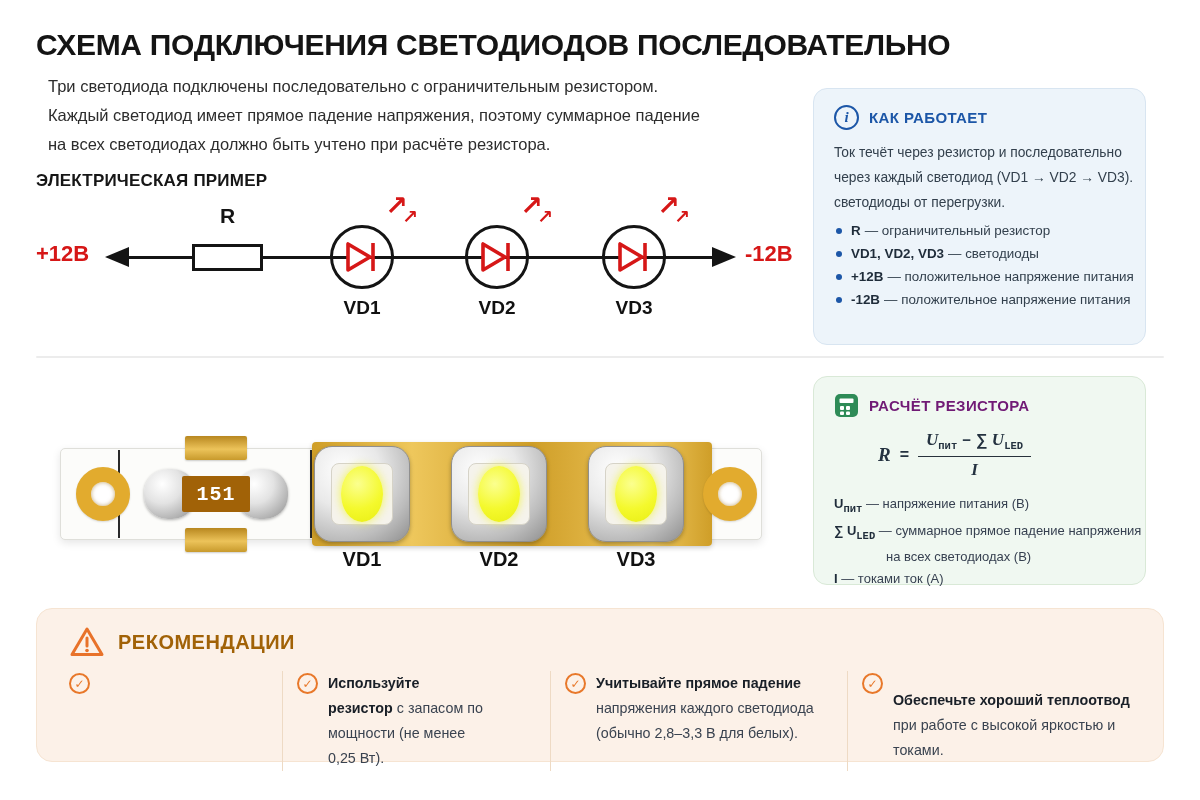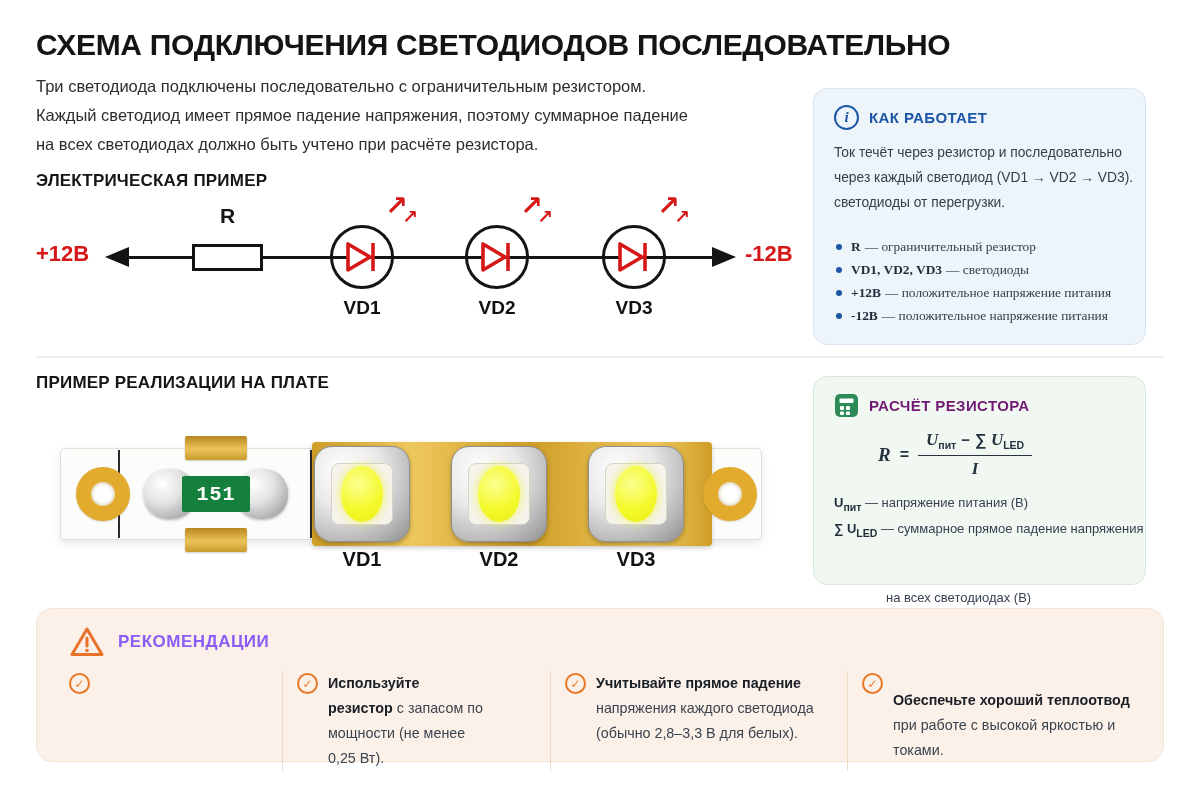--- a/index.html
+++ b/index.html
@@ -6,21 +6,21 @@
   html,body { background:#fff; }
   #app {
     position:relative; width:1200px; height:800px; background:#ffffff;
     font-family:"Liberation Sans", sans-serif; color:#2d2d2d; overflow:hidden;
   }
   .abs { position:absolute; }
   .nw { white-space:nowrap; }
 
   
   .page-title { left:36px; top:28px; font-size:30px; font-weight:800; color:#141414; letter-spacing:-0.3px; }
-  .intro { left:36px; top:72px; font-size:16.5px; line-height:29px; color:#2d2d2d; }
+  .intro { left:48px; top:72px; font-size:16.5px; line-height:29px; color:#2d2d2d; }
 
   .section-heading { font-size:17px; font-weight:800; color:#161616; letter-spacing:0.2px; }
   .heading-schematic { left:36px; top:171px; }
   .heading-board { left:36px; top:373px; }
 
   .separator { left:36px; top:356px; width:1128px; height:2px; background:#ececec; border-radius:1px; }
 
   
   .panel { border-radius:14px; padding:16px 20px; }
   .panel-blue  { left:813px; top:88px;  width:333px; height:257px; background:#edf4fa; border:1px solid #d8e5f1; }
@@ -29,40 +29,40 @@
   .panel-title { font-size:15px; font-weight:800; letter-spacing:0.4px; }
   .t-blue { color:#1c56a7; } .t-green { color:#701a75; }
 
   .info-icon {
     width:25px; height:25px; border:2.5px solid #1c56a7; border-radius:50%;
     display:flex; align-items:center; justify-content:center; flex:0 0 auto;
     color:#1c56a7; font-family:"Liberation Serif", serif; font-style:italic;
     font-weight:700; font-size:15px; line-height:1;
   }
   .blue-body { margin-top:10px; font-size:13.8px; line-height:25px; color:#33404d; }
-  .bullets { margin-top:20px;font-family:Liberation Serif, serif; }
+  .bullets { margin-top:4px; }
   .bullet { display:flex; align-items:flex-start; font-size:13.4px; line-height:23px; color:#33404d; }
   .bullet .dot { width:6px; height:6px; border-radius:50%; background:#1c56a7; margin:9px 9px 0 2px; flex:0 0 auto; }
   .bullet b { color:#1f2c3a; font-weight:700; margin-right:4px; }
 
   
   .formula { display:flex; align-items:center; gap:9px; margin:12px 0 0 44px; color:#243240; }
   .f-var { font-family:"Liberation Serif", serif; font-style:italic; font-weight:600; font-size:19px; }
   .f-eq { font-size:16px; font-weight:600; }
   .frac { display:inline-flex; flex-direction:column; align-items:center; }
   .frac .num { display:flex; align-items:baseline; gap:4px; padding:0 8px 4px; border-bottom:1.6px solid #28323c; }
   .frac .den { padding-top:3px; }
   .num .f-u { font-family:"Liberation Serif", serif; font-style:italic; font-weight:600; font-size:17px; }
-  .num sub, .defs sub { font-size:10.5px; font-style:normal; font-family:Liberation Sans, sans-serif; font-weight:700;text-align:center; }
+  .num sub, .defs sub { font-size:10.5px; font-style:normal; font-family:Liberation Mono, monospace; font-weight:700;text-align:center; }
   .num .op { font-size:15px; font-weight:600; padding:0 1px; }
   .num .sigma { font-size:16px; font-weight:600; }
   .den .f-u { font-family:"Liberation Serif", serif; font-style:italic; font-weight:600; font-size:17px; }
   .defs { margin-top:13px; font-size:13px; line-height:22px; color:#374151; }
   .defs b { color:#1f2c3a; }
-  .def-wrap2 { margin-left:52px;margin-top:44px; }
+  .def-wrap2 { margin-left:52px; }
 
   
   .red { color:#d61717; }
   .terminal { font-size:22px; font-weight:700; top:241px; }
   .wire { left:120px; top:256px; width:594px; height:3px; background:#141414; }
   .arrow-left  { left:105px; top:247px; width:0; height:0; border-right:24px solid #141414; border-top:10px solid transparent; border-bottom:10px solid transparent; }
   .arrow-right { left:712px; top:247px; width:0; height:0; border-left:24px solid #141414; border-top:10px solid transparent; border-bottom:10px solid transparent; }
   .resistor-sym { left:192px; top:244px; width:71px; height:27px; border:3px solid #141414; background:#fff; }
   .resistor-label { left:192px; top:204px; width:71px; text-align:center; font-size:21px; font-weight:700; color:#141414; }
   .led-circle { top:225px; width:64px; height:64px; border:3px solid #141414; border-radius:50%; }
@@ -72,31 +72,31 @@
   .em-arrows .a2 { position:absolute; left:17px; top:15px; font-size:19px; line-height:1; }
   .vd-label { top:297px; width:64px; text-align:center; font-size:19px; font-weight:800; color:#111; }
 
   
   .board { left:60px; top:412px; width:702px; height:165px; }
   .board .strip { position:absolute; left:0; top:36px; width:702px; height:92px; background:#fcfcfa; border:1px solid #dfdfda; border-radius:5px; box-shadow:0 3px 8px rgba(0,0,0,0.10); }
   .board .vline { position:absolute; top:38px; width:2px; height:88px; background:#2a2a2a; }
   .ring { position:absolute; width:54px; height:54px; border:15px solid #e2ab2e; background:#fff; border-radius:50%; box-shadow:inset 0 0 4px rgba(140,95,10,0.55), 0 1px 2px rgba(0,0,0,0.15); }
   .gold-tab { position:absolute; width:62px; height:24px; background:linear-gradient(180deg,#b8871f,#ecc35a 55%,#c89a2c); border-radius:2px; box-shadow:0 1px 2px rgba(0,0,0,0.2); }
   .solder { position:absolute; width:52px; height:50px; border-radius:46%; background:radial-gradient(circle at 35% 30%, #ffffff, #e3e3e3 40%, #9d9d9d 88%); box-shadow:0 1px 3px rgba(0,0,0,0.3); }
-  .res-body { position:absolute; left:122px; top:64px; width:68px; height:36px; background:#15803d; border-radius:2px; display:flex; align-items:center; justify-content:center; color:#fff; font-family:"Liberation Mono", monospace; font-weight:700; font-size:20px; letter-spacing:1px; }
+  .res-body { position:absolute; left:122px; top:64px; width:68px; height:36px; background:#a16207; border-radius:2px; display:flex; align-items:center; justify-content:center; color:#fff; font-family:"Liberation Mono", monospace; font-weight:700; font-size:20px; letter-spacing:1px; }
   .gold-back { position:absolute; left:252px; top:30px; width:400px; height:104px; border-radius:4px; background:linear-gradient(90deg,#cf9e28,#eec75c 25%,#cf9e28 55%,#eec75c 85%,#cf9e28); box-shadow:0 2px 5px rgba(0,0,0,0.18); }
   .led-module { position:absolute; top:34px; width:96px; height:96px; border-radius:18px; border:1px solid #8f8f8f; background:radial-gradient(circle at 30% 25%, #ffffff, #e9e9e9 38%, #bcbcbc 72%, #8f8f8f); box-shadow:0 2px 4px rgba(0,0,0,0.28); }
   .led-inner { position:absolute; left:16px; top:16px; width:62px; height:62px; background:#f5f3ec; border:1px solid #d6d3c8; border-radius:8px; }
   .led-dome { position:absolute; left:26px; top:19px; width:42px; height:56px; border-radius:50%; background:radial-gradient(circle at 40% 32%, #fbff8f, #f4f92d 55%, #e9ee12); box-shadow:0 0 10px rgba(240,245,40,0.8); }
   .board-label { position:absolute; top:136px; width:96px; text-align:center; font-size:20px; font-weight:800; color:#111; }
 
   
   .recs { left:36px; top:608px; width:1128px; height:154px; background:#fcf1e8; border:1px solid #f6e4d2; border-radius:16px; padding:17px 30px 0 32px; }
   .recs-header { display:flex; align-items:center; gap:13px; }
-  .recs-title { font-size:17px; font-weight:800; color:#8b5cf6; letter-spacing:0.5px; }
+  .recs-title { font-size:20px; font-weight:800; color:#a16207; letter-spacing:0.5px; }
   .recs-grid { display:grid; grid-template-columns:213px 268px 297px 1fr; margin-top:13px; }
   .rec-item { display:flex; gap:10px; align-items:flex-start; }
   .rec-item.divided { border-left:1px solid #eedac4; padding-left:14px; }
   .check-icon { width:21px; height:21px; border:2px solid #e8782a; border-radius:50%; color:#e8782a; display:flex; align-items:center; justify-content:center; font-size:12px; font-weight:700; font-family:"DejaVu Sans", sans-serif; flex:0 0 auto; margin-top:2px; }
   .rec-text { font-size:14.3px; line-height:25px; color:#3a4350; }
   .rec-text b { color:#191f27; font-weight:700; }
   .w1 { max-width:150px; } .w2 { max-width:158px; } .w3 { max-width:252px; } .w4 { max-width:238px;margin-top:17px; }
 </style>
 </head>
 <body>
@@ -181,21 +181,20 @@
     <line x1="33" y1="6" x2="33" y2="34" stroke="#d61717" stroke-width="3.6"></line>
   </svg>
   <div class="abs em-arrows" style="left:657px">
     <span class="a1">↗</span>
     <span class="a2">↗</span>
   </div>
   <div class="abs vd-label nw" style="left:602px">VD3</div>
 
   <div class="abs separator"></div>
 
-  <h2 class="abs section-heading heading-board nw">ПРИМЕР РЕАЛИЗАЦИИ НА ПЛАТЕ</h2>
 
   <div class="abs board">
     <div class="strip"></div>
     <div class="vline" style="left:58px"></div>
     <div class="vline" style="left:250px"></div>
     <div class="ring" style="left:16px; top:55px"></div>
     <div class="gold-tab" style="left:125px; top:24px"></div>
     <div class="gold-tab" style="left:125px; top:116px"></div>
     <div class="solder" style="left:84px; top:57px"></div>
     <div class="solder" style="left:176px; top:57px"></div>

